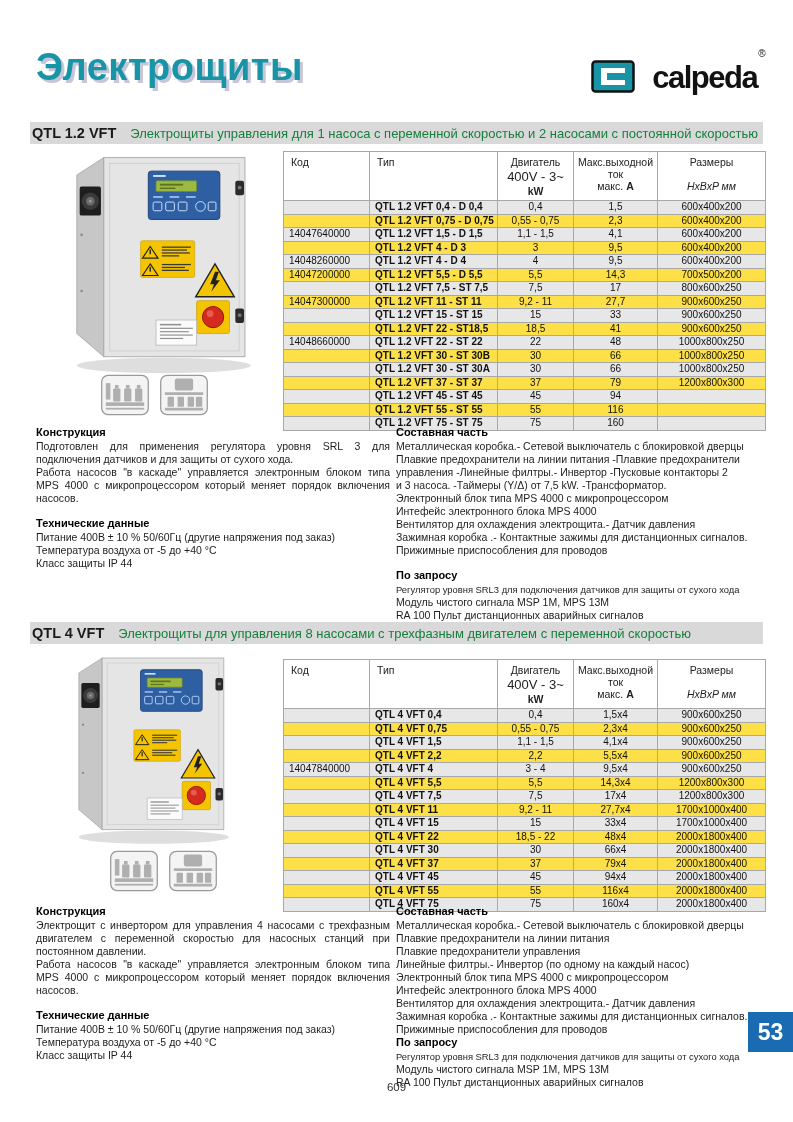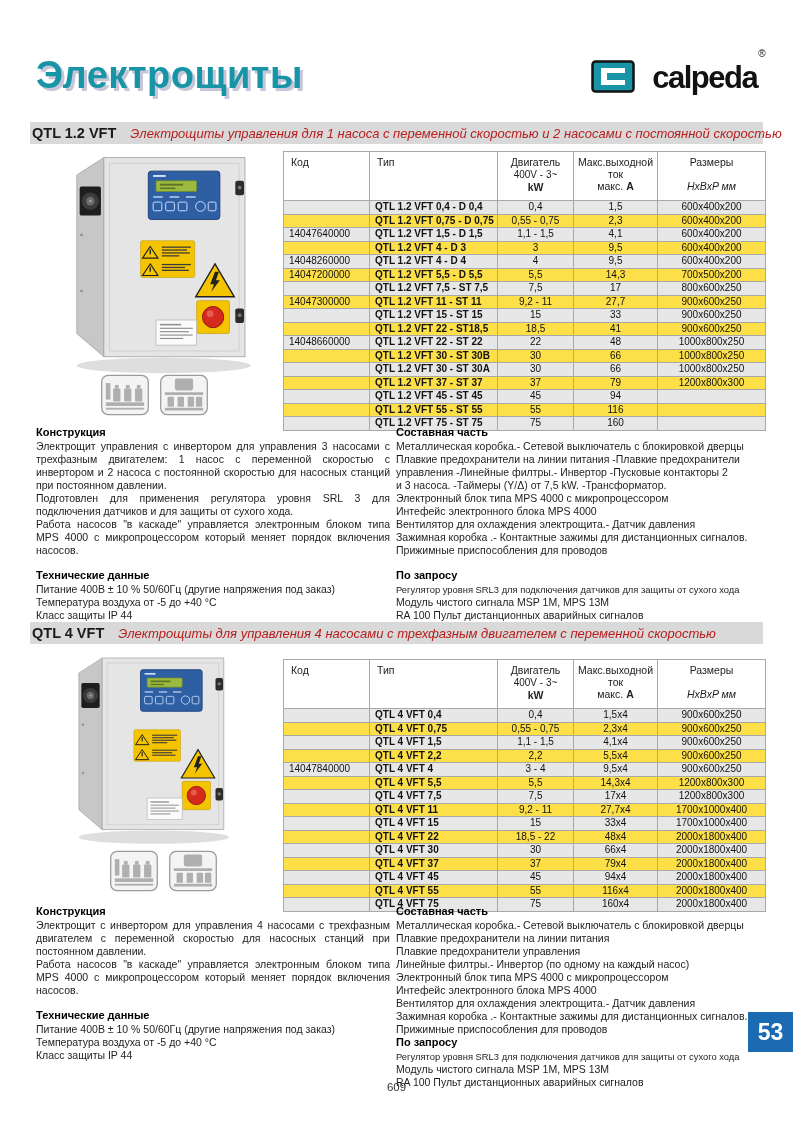--- a/index.html
+++ b/index.html
@@ -1,39 +1,39 @@
 <!DOCTYPE html>
 <html><head>
 <meta charset="utf-8">
 <style>
   html,body{margin:0;padding:0;background:#888;}
   #page{position:relative;width:793px;height:1122px;background:#ffffff;margin:0 auto;
         font-family:"Liberation Sans",sans-serif;color:#1a1a1a;overflow:hidden;}
 
   
-  .main-title{position:absolute;left:36px;top:54px;font-size:38px;font-weight:bold;
+  .main-title{position:absolute;left:36px;top:46px;font-size:38px;font-weight:bold;
               color:#1795A6;letter-spacing:.5px;text-shadow:3px 3px 0 #c6c6d8;}
   .brand{position:absolute;right:30px;top:60px;display:flex;align-items:flex-start;gap:17px;}
   .brand-name{font-size:31px;font-weight:bold;color:#121212;letter-spacing:-1.5px;}
   .brand-reg{font-size:10px;vertical-align:top;position:relative;top:-12px;left:1px;font-weight:normal;}
 
   
   .section-bar{position:absolute;left:30px;width:733px;height:22px;background:#D9D9D9;
                display:flex;align-items:center;}
   .bar-model{font-weight:bold;font-size:14.5px;padding-left:2px;white-space:nowrap;}
-  .bar-sub{font-size:13px;padding-left:14px;white-space:nowrap;color:#b91c1c;font-style:italic;}
+  .bar-sub{font-size:13px;padding-left:14px;white-space:nowrap;color:#15803d;}
 
   
   .products{position:absolute;border-collapse:collapse;table-layout:fixed;width:482px;
             font-size:10px;background:#fde047;}
   .products th,.products td{border:1px solid #a8a8a8;overflow:hidden;white-space:nowrap;}
   .products thead th{height:44px;vertical-align:top;font-weight:normal;text-align:center;
                      padding:4px 3px 0;background:#fff;font-size:10.5px;color:#222;}
   .products thead th.th-left{text-align:left;padding-left:7px;}
-  .h-sub{font-size:10px;margin-top:1px;}
+  .h-sub{font-size:13px;margin-top:1px;}
   .h-gap{height:10px;}
   .h-bold{font-weight:bold;font-size:10.5px;margin-top:1px;}
   .h-italic{font-style:italic;margin-top:2px;}
   .products tbody td{height:12.5px;padding:0 5px;line-height:12px;color:#111;}
   .products tbody tr:nth-child(odd) td{background:#E7E7E7;}
   .c-type{font-weight:bold;}
   .c-kw,.c-amp,.c-size{text-align:center;}
 
   
   .textcol{position:absolute;font-size:10.5px;line-height:13px;color:#1d1d1d;}
@@ -352,21 +352,20 @@
     <td class="c-kw">75</td>
     <td class="c-amp">160</td>
     <td class="c-size"></td>
   </tr>
 </tbody>
   </table>
 
   <div class="textcol" style="left:36px;top:426px;width:354px;">
     <h3>Конструкция</h3>
     <div>
-        <p class="para">Электрощит управления с инвертором  для  управления 3 насосами с трехфазным двигателем: 1 насос с переменной скоростью с инвертором и 2 насоса  с постоянной скоростью для насосных станций при постоянном давлении.</p>
         <p class="para">Подготовлен для применения   регулятора уровня SRL 3 для подключения датчиков и для защиты от сухого хода.</p>
         <p class="para">Работа насосов "в каскаде" управляется электронным блоком типа MPS 4000 с микропроцессором  который  меняет порядок включения насосов.</p>
       </div>
     <h3 class="spaced">Технические данные</h3>
     <div>
         <div class="line">Питание 400В  ± 10 % 50/60Гц (другие напряжения под заказ)</div>
         <div class="line">Температура воздуха от -5 до +40 °C</div>
         <div class="line">Класс защиты IP 44</div>
       </div>
   </div>
@@ -387,21 +386,21 @@
     <h3 class="spaced">По запросу</h3>
     <div class="on-request">
         <div class="line">Регулятор уровня  SRL3 для подключения датчиков для защиты от сухого хода</div>
         <div class="line">Модуль чистого сигнала MSP 1M, MPS 13M</div>
         <div class="line">RA 100 Пульт дистанционных аварийных сигналов</div>
       </div>
   </div>
 
   <div class="section-bar" style="top:622px;">
     <span class="bar-model">QTL 4 VFT</span>
-    <span class="bar-sub">Электрощиты для  управления 4 насосами с трехфазным двигателем с переменной скоростью</span>
+    <span class="bar-sub">Электрощиты для  управления 8 насосами с трехфазным двигателем с переменной скоростью</span>
   </div>
 
   <div class="figure" style="left:52px;top:648px;">
     <svg width="192" height="200" viewBox="0 0 210 240">
         <use href="#sym-cabinet" xlink:href="#sym-cabinet"></use>
       </svg>
   </div>
   <div class="thumbs" style="left:108px;top:850px;">
     <svg width="52" height="42" viewBox="0 0 54 46">
         <use href="#sym-thumb-pumps" xlink:href="#sym-thumb-pumps"></use>

